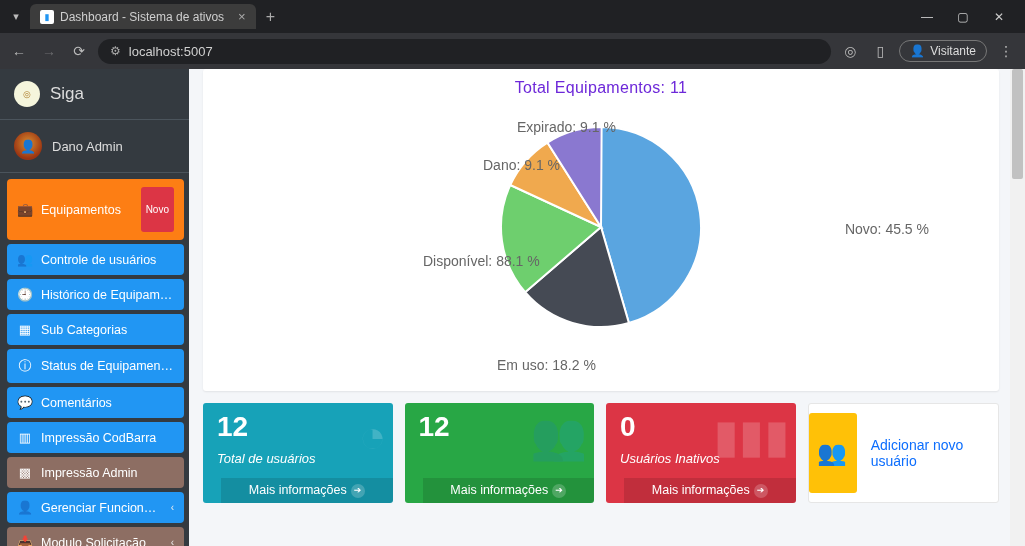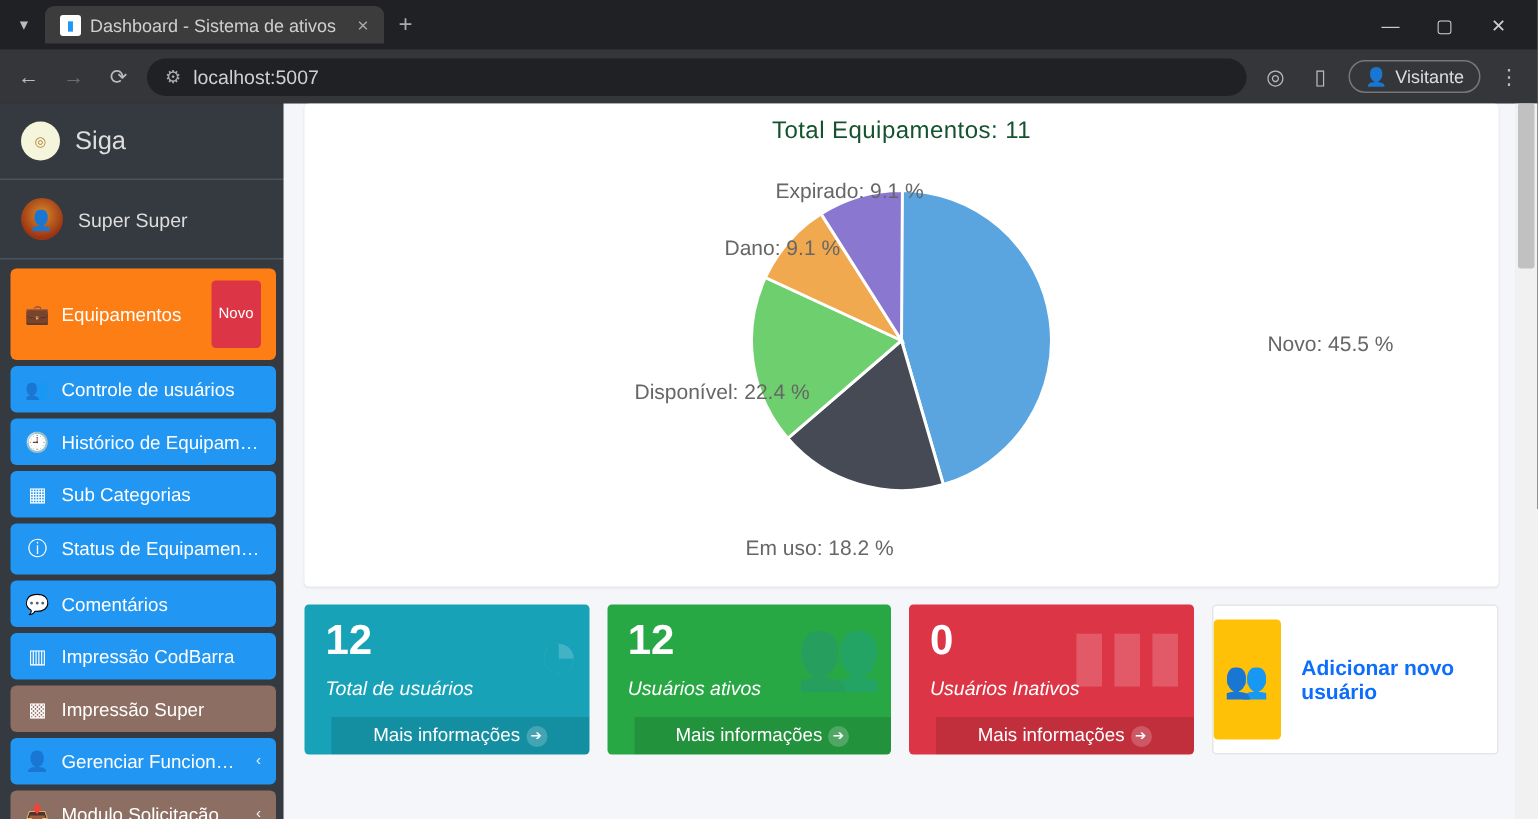--- a/index.html
+++ b/index.html
@@ -37,39 +37,39 @@
   .menu-item.orange { background: #fd7e14; }
   .menu-item.brown  { background: #8d6e63; }
   .badge-novo { background: #dc3545; color: #fff; font-size: 10px; padding: 17px 5px; border-radius: 3px; }
   .menu-caret { font-size: 10px; color: #eee; }
 
   .content { flex: 1; background: #f4f6f9; position: relative; overflow: hidden;}
   .scrollbar { position: absolute; top: 0; right: 0; width: 15px; height: 100%; background: #f1f1f1;}
   .scrollbar .thumb { position: absolute; top: 0; left: 2px; width: 11px; height: 110px; background: #c1c1c1; border-radius: 2px;}
 
   .panel { background: #fff; margin: 0 26px 12px 14px; border-radius: 3px; box-shadow: 0 1px 2px rgba(0,0,0,0.08); padding: 8px 12px 18px; position: relative;}
-  .chart-title { text-align: center; font-size: 16px; color: #14532d; margin: 2px 0 6px; letter-spacing: .3px;}
+  .chart-title { text-align: center; font-size: 16px; color: #6d28d9; margin: 2px 0 6px; letter-spacing: .3px;}
 
   .chart-wrap { position: relative; width: 100%; height: 270px;}
   .chart-svg { position: absolute; left: 50%; top: 14px; transform: translateX(-50%);}
 
   .chart-label { position: absolute; font-size: 14px; color: #666; white-space: nowrap;}
 
   .cards { display: flex; gap: 12px; margin: 0 26px 0 14px;}
   .card { flex: 1; border-radius: 3px; color: #fff; position: relative; overflow: hidden; min-height: 100px;}
   .card.c-blue   { background: linear-gradient(135deg, #17a2b8 0%, #17a2b8 100%);}
   .card.c-green  { background: linear-gradient(135deg, #28a745 0%, #28a745 100%);}
   .card.c-red    { background: linear-gradient(135deg, #dc3545 0%, #dc3545 100%);}
   .card .num  { font-size: 28px; font-weight: 700; padding: 8px 14px 0;}
   .card .lbl  { font-size: 13px; padding: 8px 14px 0; font-style: italic;}
   .card .foot { position: absolute; bottom: 0; left: 0; right: 0; text-align: center; font-size: 12.5px; padding: 5px 0; background: rgba(0,0,0,0.12); cursor: pointer; margin-left: 18px;}
   .card .bgicon { position: absolute; right: 6px; top: 6px; font-size: 46px; opacity: .18;}
   .card.c-white { background: #fff; color: #007bff; display: flex; align-items: center; justify-content: center; gap: 14px; border: 1px solid #e6e6e6;}
   .card.c-white .bigicon { background: #ffc107; width: 54px; height: 80px; border-radius: 3px; display:flex;align-items:center;justify-content:center;color:#333;font-size:24px;}
-  .card.c-white .link { font-weight: 700; font-size: 14px; color: #0d6efd; cursor: pointer;}
+  .card.c-white .link { font-weight: 400; font-size: 14px; color: #0d6efd; cursor: pointer;}
 
   .iarrow { display:inline-block; width:14px; height:14px; border-radius:50%; background:#fff3; vertical-align:middle; margin-left:4px; position:relative;}
   .iarrow::after{content:"➔"; font-size:9px; color:#fff; position:absolute; left:3px; top:1px;}
 
   
 </style>
 </head>
 <body>
 
 <div class="titlebar">
@@ -104,21 +104,21 @@
 </div>
 
 <div class="app">
   <div class="sidebar">
     <div class="brand">
       <span class="logo">◎</span>
       <span>Siga</span>
     </div>
     <div class="userrow">
       <span class="avatar">👤</span>
-      <span>Super Super</span>
+      <span>Dano Admin</span>
     </div>
     <div class="menu" id="menu">
         <div class="menu-item orange">
           <span class="mi-icon">💼</span>
           <span class="mi-label">Equipamentos</span>
           <span class="badge-novo">Novo</span>
         </div>
         <div class="menu-item">
           <span class="mi-icon">👥</span>
           <span class="mi-label">Controle de usuários</span>
@@ -138,21 +138,21 @@
         <div class="menu-item">
           <span class="mi-icon">💬</span>
           <span class="mi-label">Comentários</span>
         </div>
         <div class="menu-item">
           <span class="mi-icon">▥</span>
           <span class="mi-label">Impressão CodBarra</span>
         </div>
         <div class="menu-item brown">
           <span class="mi-icon">▩</span>
-          <span class="mi-label">Impressão Super</span>
+          <span class="mi-label">Impressão Admin</span>
         </div>
         <div class="menu-item">
           <span class="mi-icon">👤</span>
           <span class="mi-label">Gerenciar Funcionários</span>
           <span class="menu-caret">‹</span>
         </div>
         <div class="menu-item brown">
           <span class="mi-icon">📥</span>
           <span class="mi-label">Modulo Solicitação</span>
           <span class="menu-caret">‹</span>
@@ -176,37 +176,36 @@
         <svg id="pie" class="chart-svg" width="220" height="220" viewBox="-110 -110 220 220">
             <path d="M0 0 L 6.123233995736766e-15 -100 A 100 100 0 0 1 27.899110603922907 96.02936856769432 Z" fill="#5aa5e0" stroke="#fff" stroke-width="2"></path>
             <path d="M0 0 L 27.899110603922907 96.02936856769432 A 100 100 0 0 1 -75.83619152887216 65.18337253008791 Z" fill="#454a54" stroke="#fff" stroke-width="2"></path>
             <path d="M0 0 L -75.83619152887216 65.18337253008791 A 100 100 0 0 1 -90.74844245411171 -42.00857284118059 Z" fill="#6ecf6e" stroke="#fff" stroke-width="2"></path>
             <path d="M0 0 L -90.74844245411171 -42.00857284118059 A 100 100 0 0 1 -53.58267949789971 -84.43279255020148 Z" fill="#f0a94e" stroke="#fff" stroke-width="2"></path>
             <path d="M0 0 L -53.58267949789971 -84.43279255020148 A 100 100 0 0 1 0.6283143965558377 -99.99802608561372 Z" fill="#8a78d0" stroke="#fff" stroke-width="2"></path>
           </svg>
 
         <div class="chart-label" style="right:58px; top:118px;">Novo: 45.5 %</div>
         <div class="chart-label" style="left:282px; bottom:0px;">Em uso: 18.2 %</div>
-        <div class="chart-label" style="left:208px; top:150px;">Disponível: 22.4 %</div>
+        <div class="chart-label" style="left:208px; top:150px;">Disponível: 88.1 %</div>
         <div class="chart-label" style="left:268px; top:54px;">Dano: 9.1 %</div>
         <div class="chart-label" style="left:302px; top:16px;">Expirado: 9.1 %</div>
       </div>
     </div>
 
     <div class="cards">
       <div class="card c-blue">
         <div class="bgicon">◔</div>
         <div class="num">12</div>
         <div class="lbl">Total de usuários</div>
         <div class="foot"><span>Mais informações</span><span class="iarrow"></span></div>
       </div>
       <div class="card c-green">
         <div class="bgicon">👥</div>
         <div class="num">12</div>
-        <div class="lbl">Usuários ativos</div>
         <div class="foot"><span>Mais informações</span><span class="iarrow"></span></div>
       </div>
       <div class="card c-red">
         <div class="bgicon">▮▮▮</div>
         <div class="num">0</div>
         <div class="lbl">Usuários Inativos</div>
         <div class="foot"><span>Mais informações</span><span class="iarrow"></span></div>
       </div>
       <div class="card c-white">
         <div class="bigicon">👥</div>

